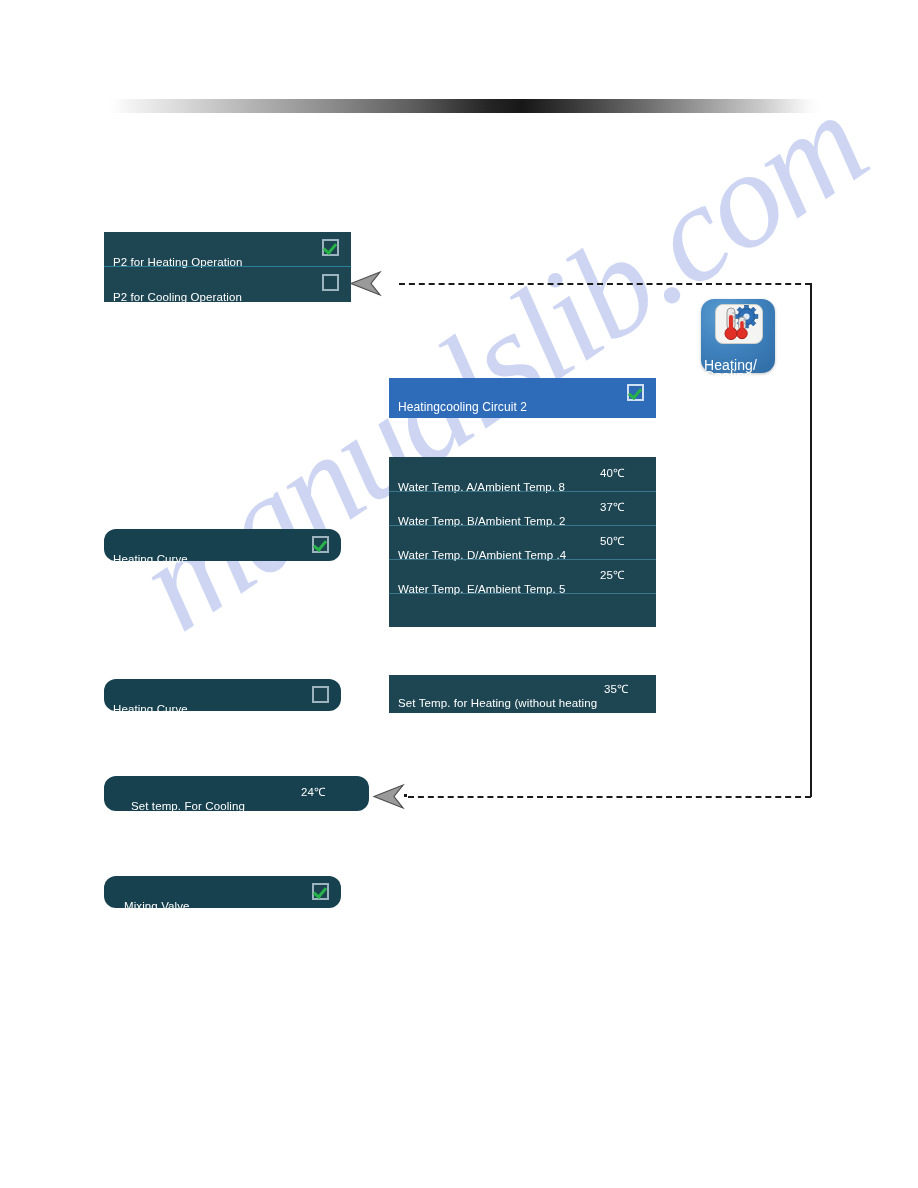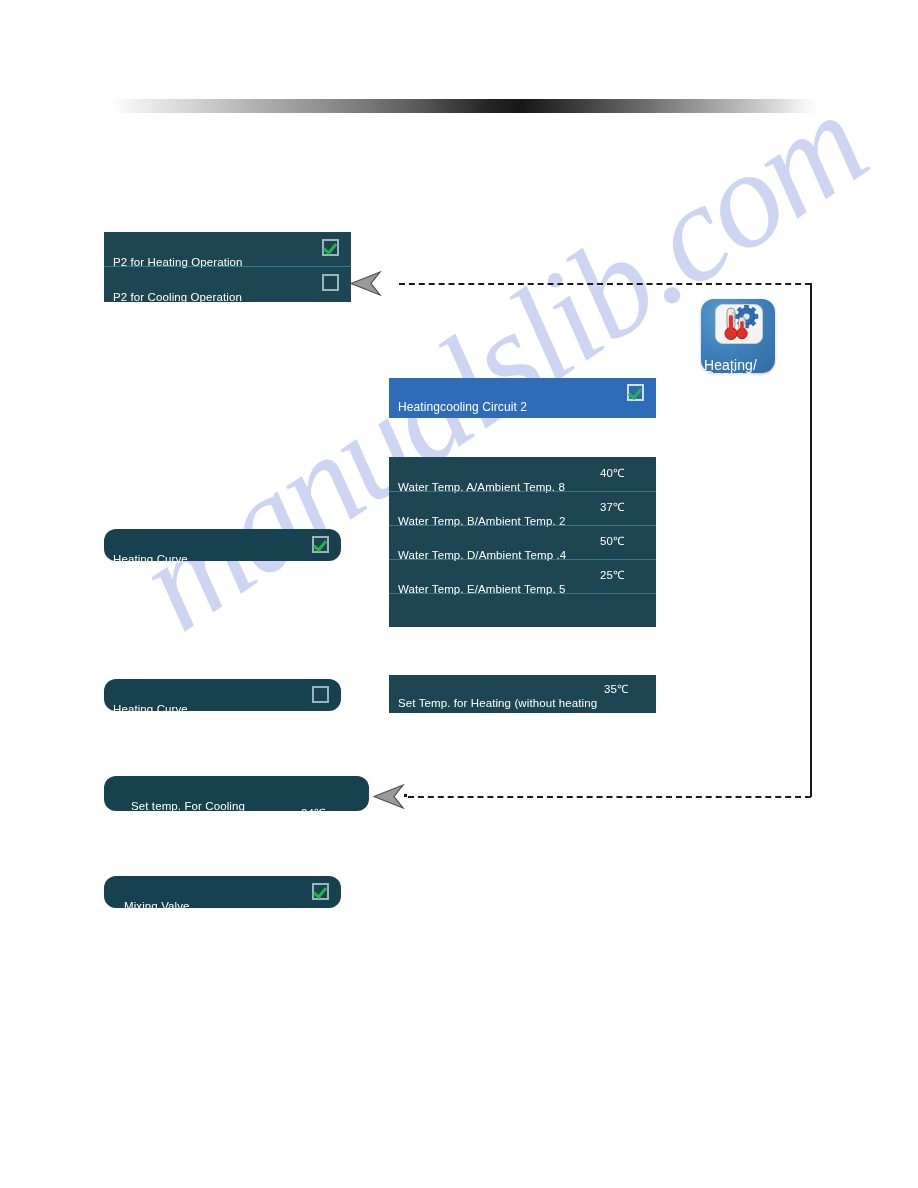--- a/index.html
+++ b/index.html
@@ -153,21 +153,21 @@
 
   #pnl-heating-curve-off {
     left: 104px; top: 679px; width: 237px; height: 32px;
   }
   #pnl-heating-curve-off .row { height: 32px; }
 
   #pnl-set-cooling {
     left: 104px; top: 776px; width: 265px; height: 35px; padding-left: 18px;
   }
   #pnl-set-cooling .row { height: 35px; }
-  #pnl-set-cooling .row-value { width: 56px; margin-top: 21px; }
+  #pnl-set-cooling .row-value { width: 56px; }
 
   #pnl-mixing-valve {
     left: 104px; top: 876px; width: 237px; height: 32px;
   }
   #pnl-mixing-valve .row { height: 32px; padding-left: 20px; }
 
   #pnl-circuit2 {
     left: 389px; top: 378px; width: 267px; height: 40px;
     font-size: 12px;
   }

